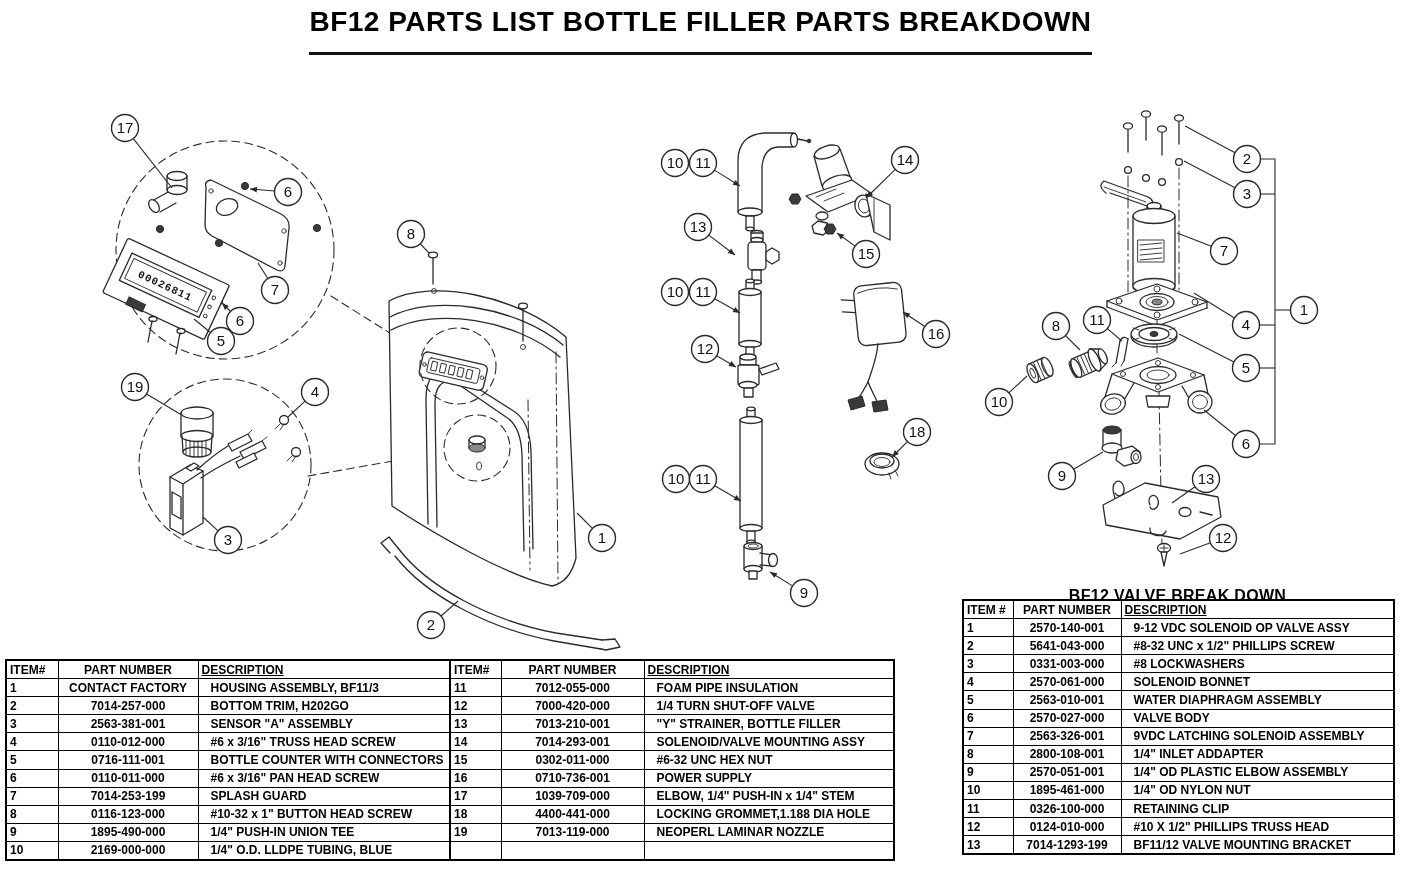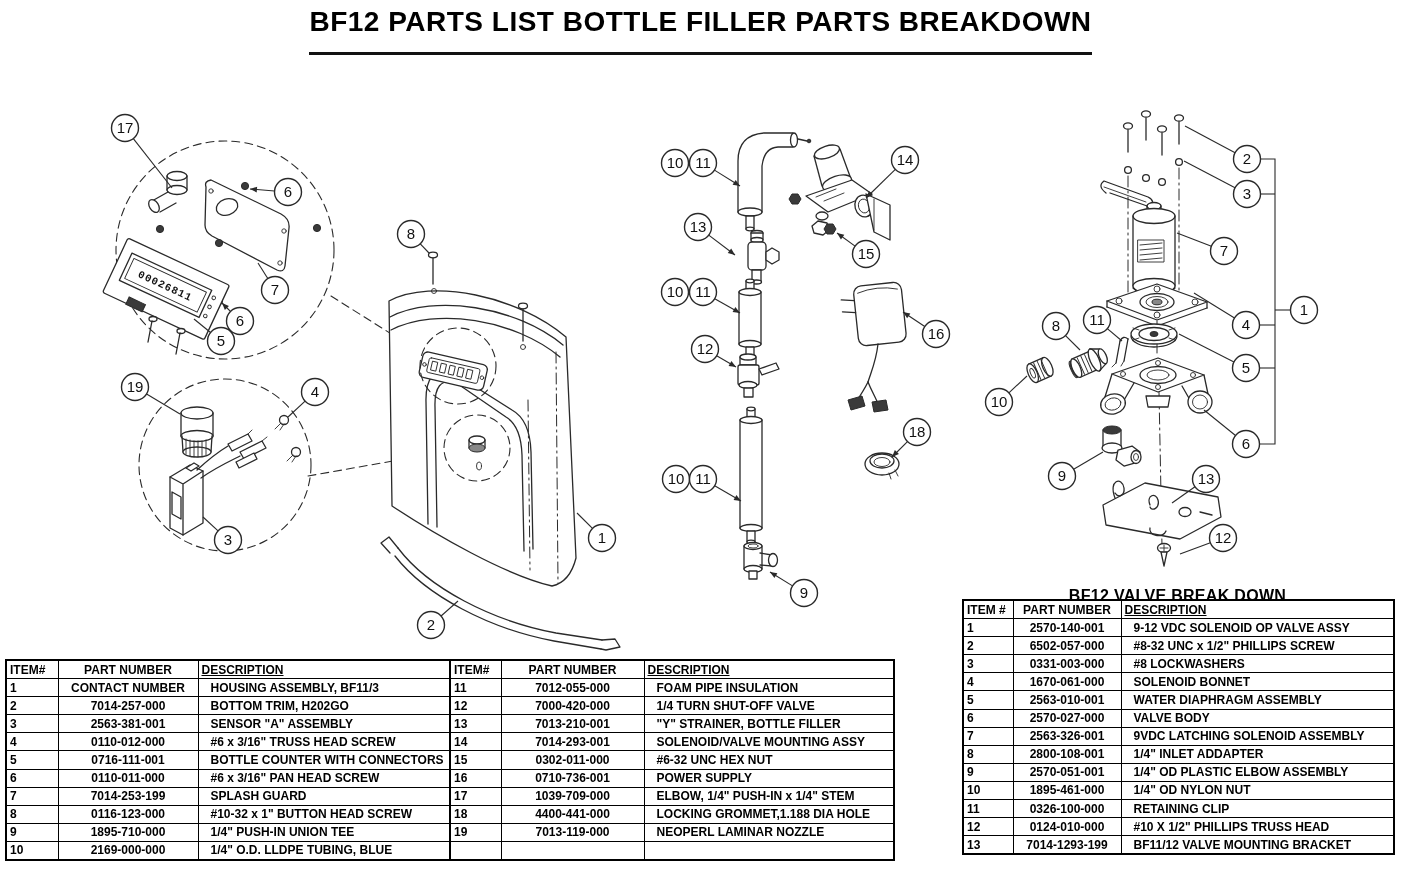--- a/index.html
+++ b/index.html
@@ -581,21 +581,21 @@
         <col style="width:253px">
       </colgroup>
     <tbody id="tbody-a">
         <tr>
           <th class="c0">ITEM#</th>
           <th class="c1">PART NUMBER</th>
           <th class="c2">DESCRIPTION</th>
         </tr>
         <tr>
           <td class="c0">1</td>
-          <td class="c1">CONTACT NUMBER</td>
+          <td class="c1">CONTACT FACTORY</td>
           <td class="c2">HOUSING ASSEMBLY, BF11/3</td>
         </tr>
         <tr>
           <td class="c0">2</td>
           <td class="c1">7014-257-000</td>
           <td class="c2">BOTTOM TRIM, H202GO</td>
         </tr>
         <tr>
           <td class="c0">3</td>
           <td class="c1">2563-381-001</td>
@@ -621,21 +621,21 @@
           <td class="c1">7014-253-199</td>
           <td class="c2">SPLASH GUARD</td>
         </tr>
         <tr>
           <td class="c0">8</td>
           <td class="c1">0116-123-000</td>
           <td class="c2">#10-32 x 1" BUTTON HEAD SCREW</td>
         </tr>
         <tr>
           <td class="c0">9</td>
-          <td class="c1">1895-710-000</td>
+          <td class="c1">1895-490-000</td>
           <td class="c2">1/4" PUSH-IN UNION TEE</td>
         </tr>
         <tr>
           <td class="c0">10</td>
           <td class="c1">2169-000-000</td>
           <td class="c2">1/4" O.D. LLDPE TUBING, BLUE</td>
         </tr>
       </tbody>
   </table>
 
@@ -716,31 +716,31 @@
           <th class="c1">PART NUMBER</th>
           <th class="c2">DESCRIPTION</th>
         </tr>
         <tr>
           <td class="c0">1</td>
           <td class="c1">2570-140-001</td>
           <td class="c2">9-12 VDC SOLENOID OP VALVE ASSY</td>
         </tr>
         <tr>
           <td class="c0">2</td>
-          <td class="c1">6502-057-000</td>
+          <td class="c1">5641-043-000</td>
           <td class="c2">#8-32 UNC x 1/2" PHILLIPS SCREW</td>
         </tr>
         <tr>
           <td class="c0">3</td>
           <td class="c1">0331-003-000</td>
           <td class="c2">#8 LOCKWASHERS</td>
         </tr>
         <tr>
           <td class="c0">4</td>
-          <td class="c1">1670-061-000</td>
+          <td class="c1">2570-061-000</td>
           <td class="c2">SOLENOID BONNET</td>
         </tr>
         <tr>
           <td class="c0">5</td>
           <td class="c1">2563-010-001</td>
           <td class="c2">WATER DIAPHRAGM ASSEMBLY</td>
         </tr>
         <tr>
           <td class="c0">6</td>
           <td class="c1">2570-027-000</td>

